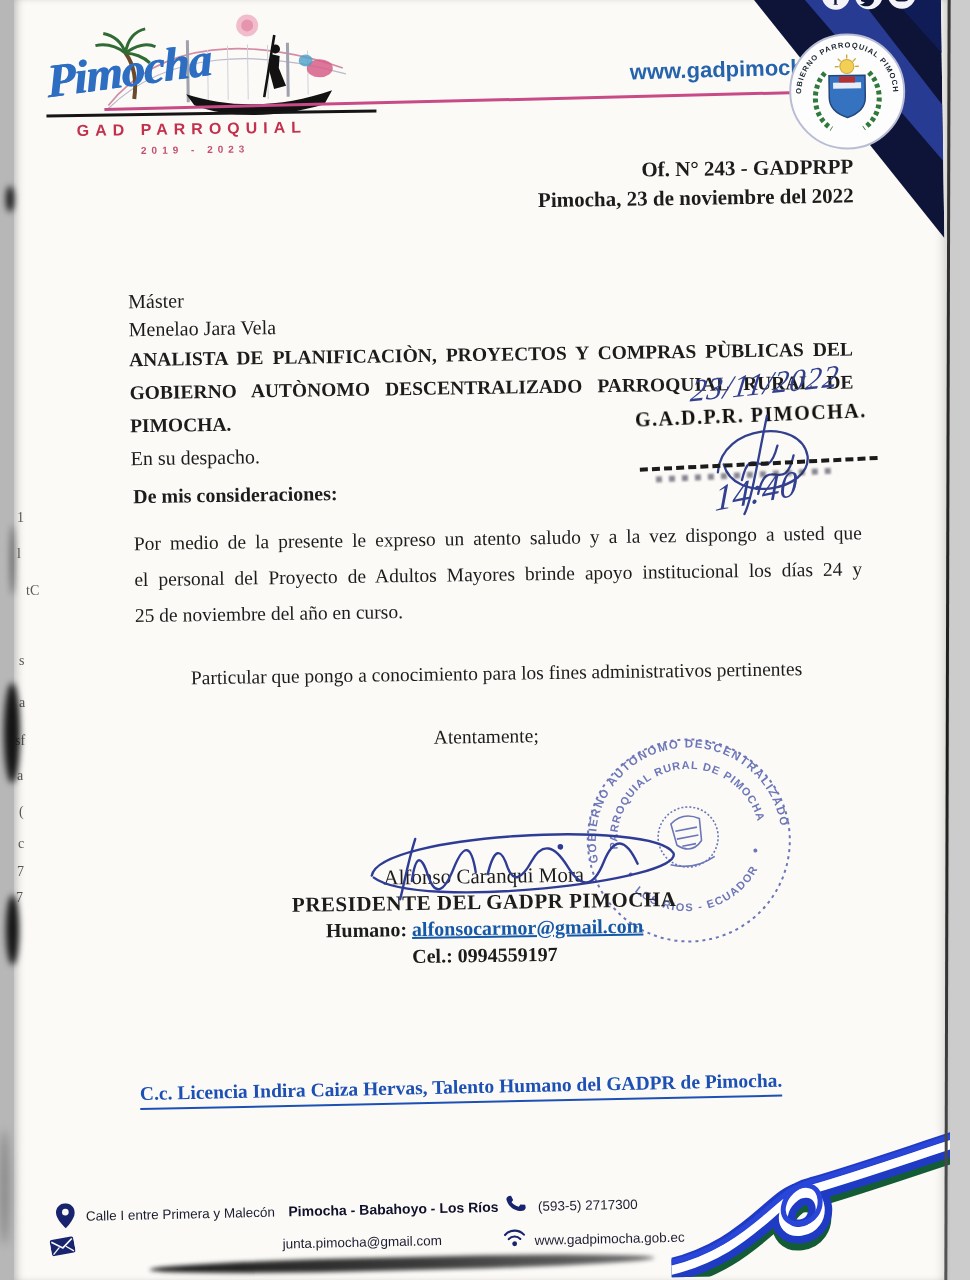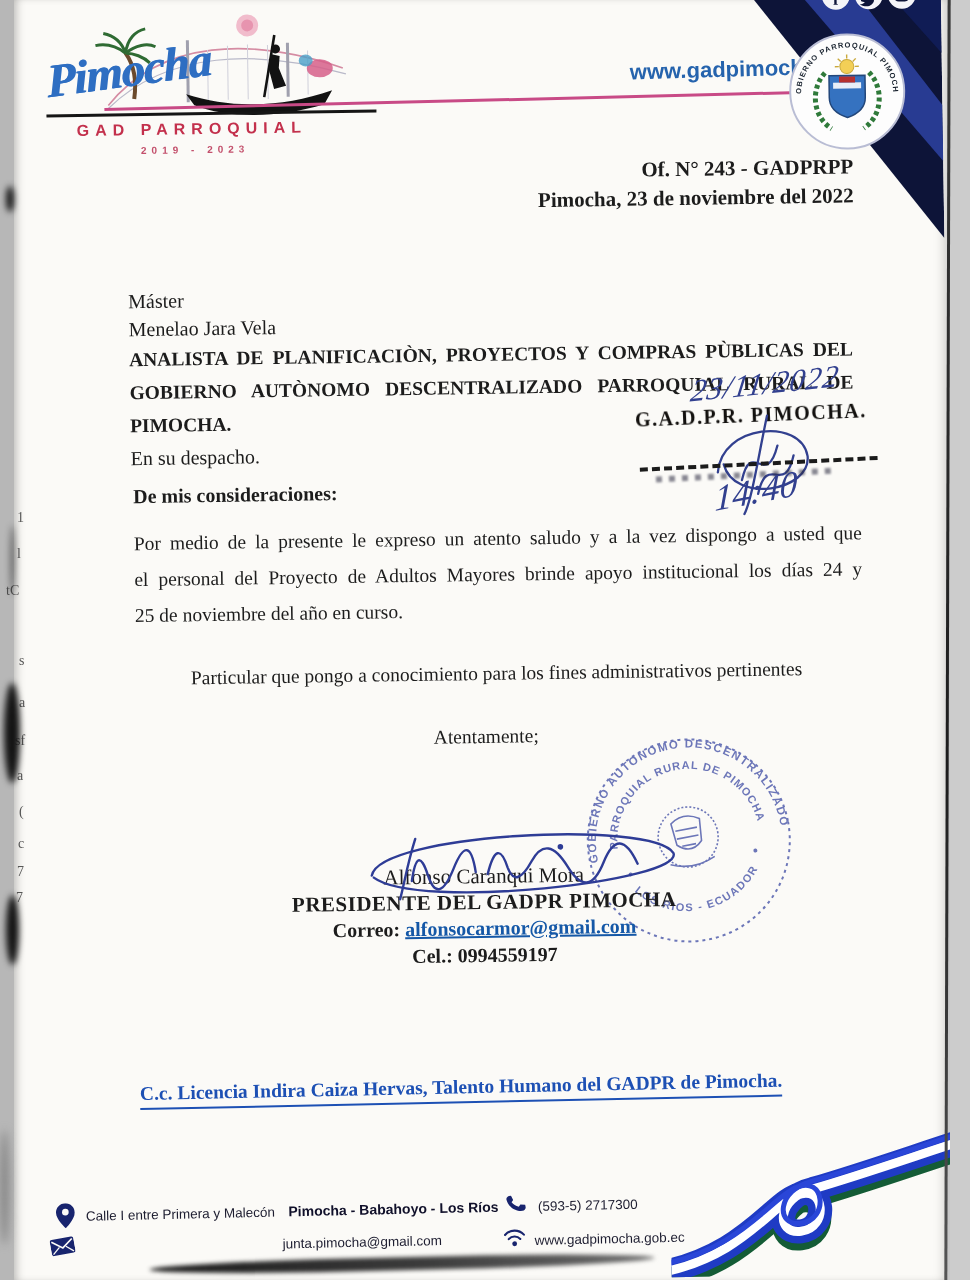--- a/index.html
+++ b/index.html
@@ -249,21 +249,21 @@
         <path d="M60,20 C52,44 48,66 44,80"></path>
         <path d="M132,56 Q142,18 152,50 Q160,72 176,44 T212,50 T248,46 T282,48"></path>
         <circle cx="205" cy="30" r="1.6" fill="#2e3c96"></circle>
       </g>
     </svg>
 
     <div class="signer">
       <div class="nm">Alfonso Caranqui Mora</div>
       <div class="ti">PRESIDENTE DEL GADPR PIMOCHA</div>
       <div class="em">
-        <span>Correo:</span>
+        <span>Humano:</span>
         <a href="#">alfonsocarmor@gmail.com</a>
       </div>
       <div class="ph">
         <span>Cel.:</span>
         <span>0994559197</span>
       </div>
     </div>
 
     <div class="ccline">
       <span>C.c. Licencia Indira Caiza Hervas, Talento Humano del GADPR de Pimocha.</span>
@@ -306,21 +306,21 @@
         <path d="M-15,138 C70,124 100,72 126,62 C155,50 158,95 130,98 C104,101 106,64 142,56 C200,40 252,22 312,4" stroke="#ffffff" stroke-width="9"></path>
         <path d="M-15,138 C70,124 100,72 126,62 C155,50 158,95 130,98 C104,101 106,64 142,56 C200,40 252,22 312,4" transform="translate(0,-8)" stroke="#2a46d8" stroke-width="5"></path>
       </g>
     </svg>
 
     <div class="bottom-strip"></div>
   </div>
 
   <span class="frag" style="left:17px;top:510px;">1</span>
   <span class="frag" style="left:17px;top:546px;">l</span>
-  <span class="frag" style="left:6px;top:583px;">tC</span>
+  <span class="frag" style="left:26px;top:583px;">tC</span>
   <span class="frag" style="left:19px;top:653px;">s</span>
   <span class="frag" style="left:19px;top:695px;">a</span>
   <span class="frag" style="left:15px;top:733px;">sf</span>
   <span class="frag" style="left:17px;top:768px;">a</span>
   <span class="frag" style="left:19px;top:804px;">(</span>
   <span class="frag" style="left:18px;top:836px;">c</span>
   <span class="frag" style="left:17px;top:864px;">7</span>
   <span class="frag" style="left:16px;top:890px;">7</span>
 
   <div class="blob" style="left:6px;top:186px;width:8px;height:26px;"></div>

